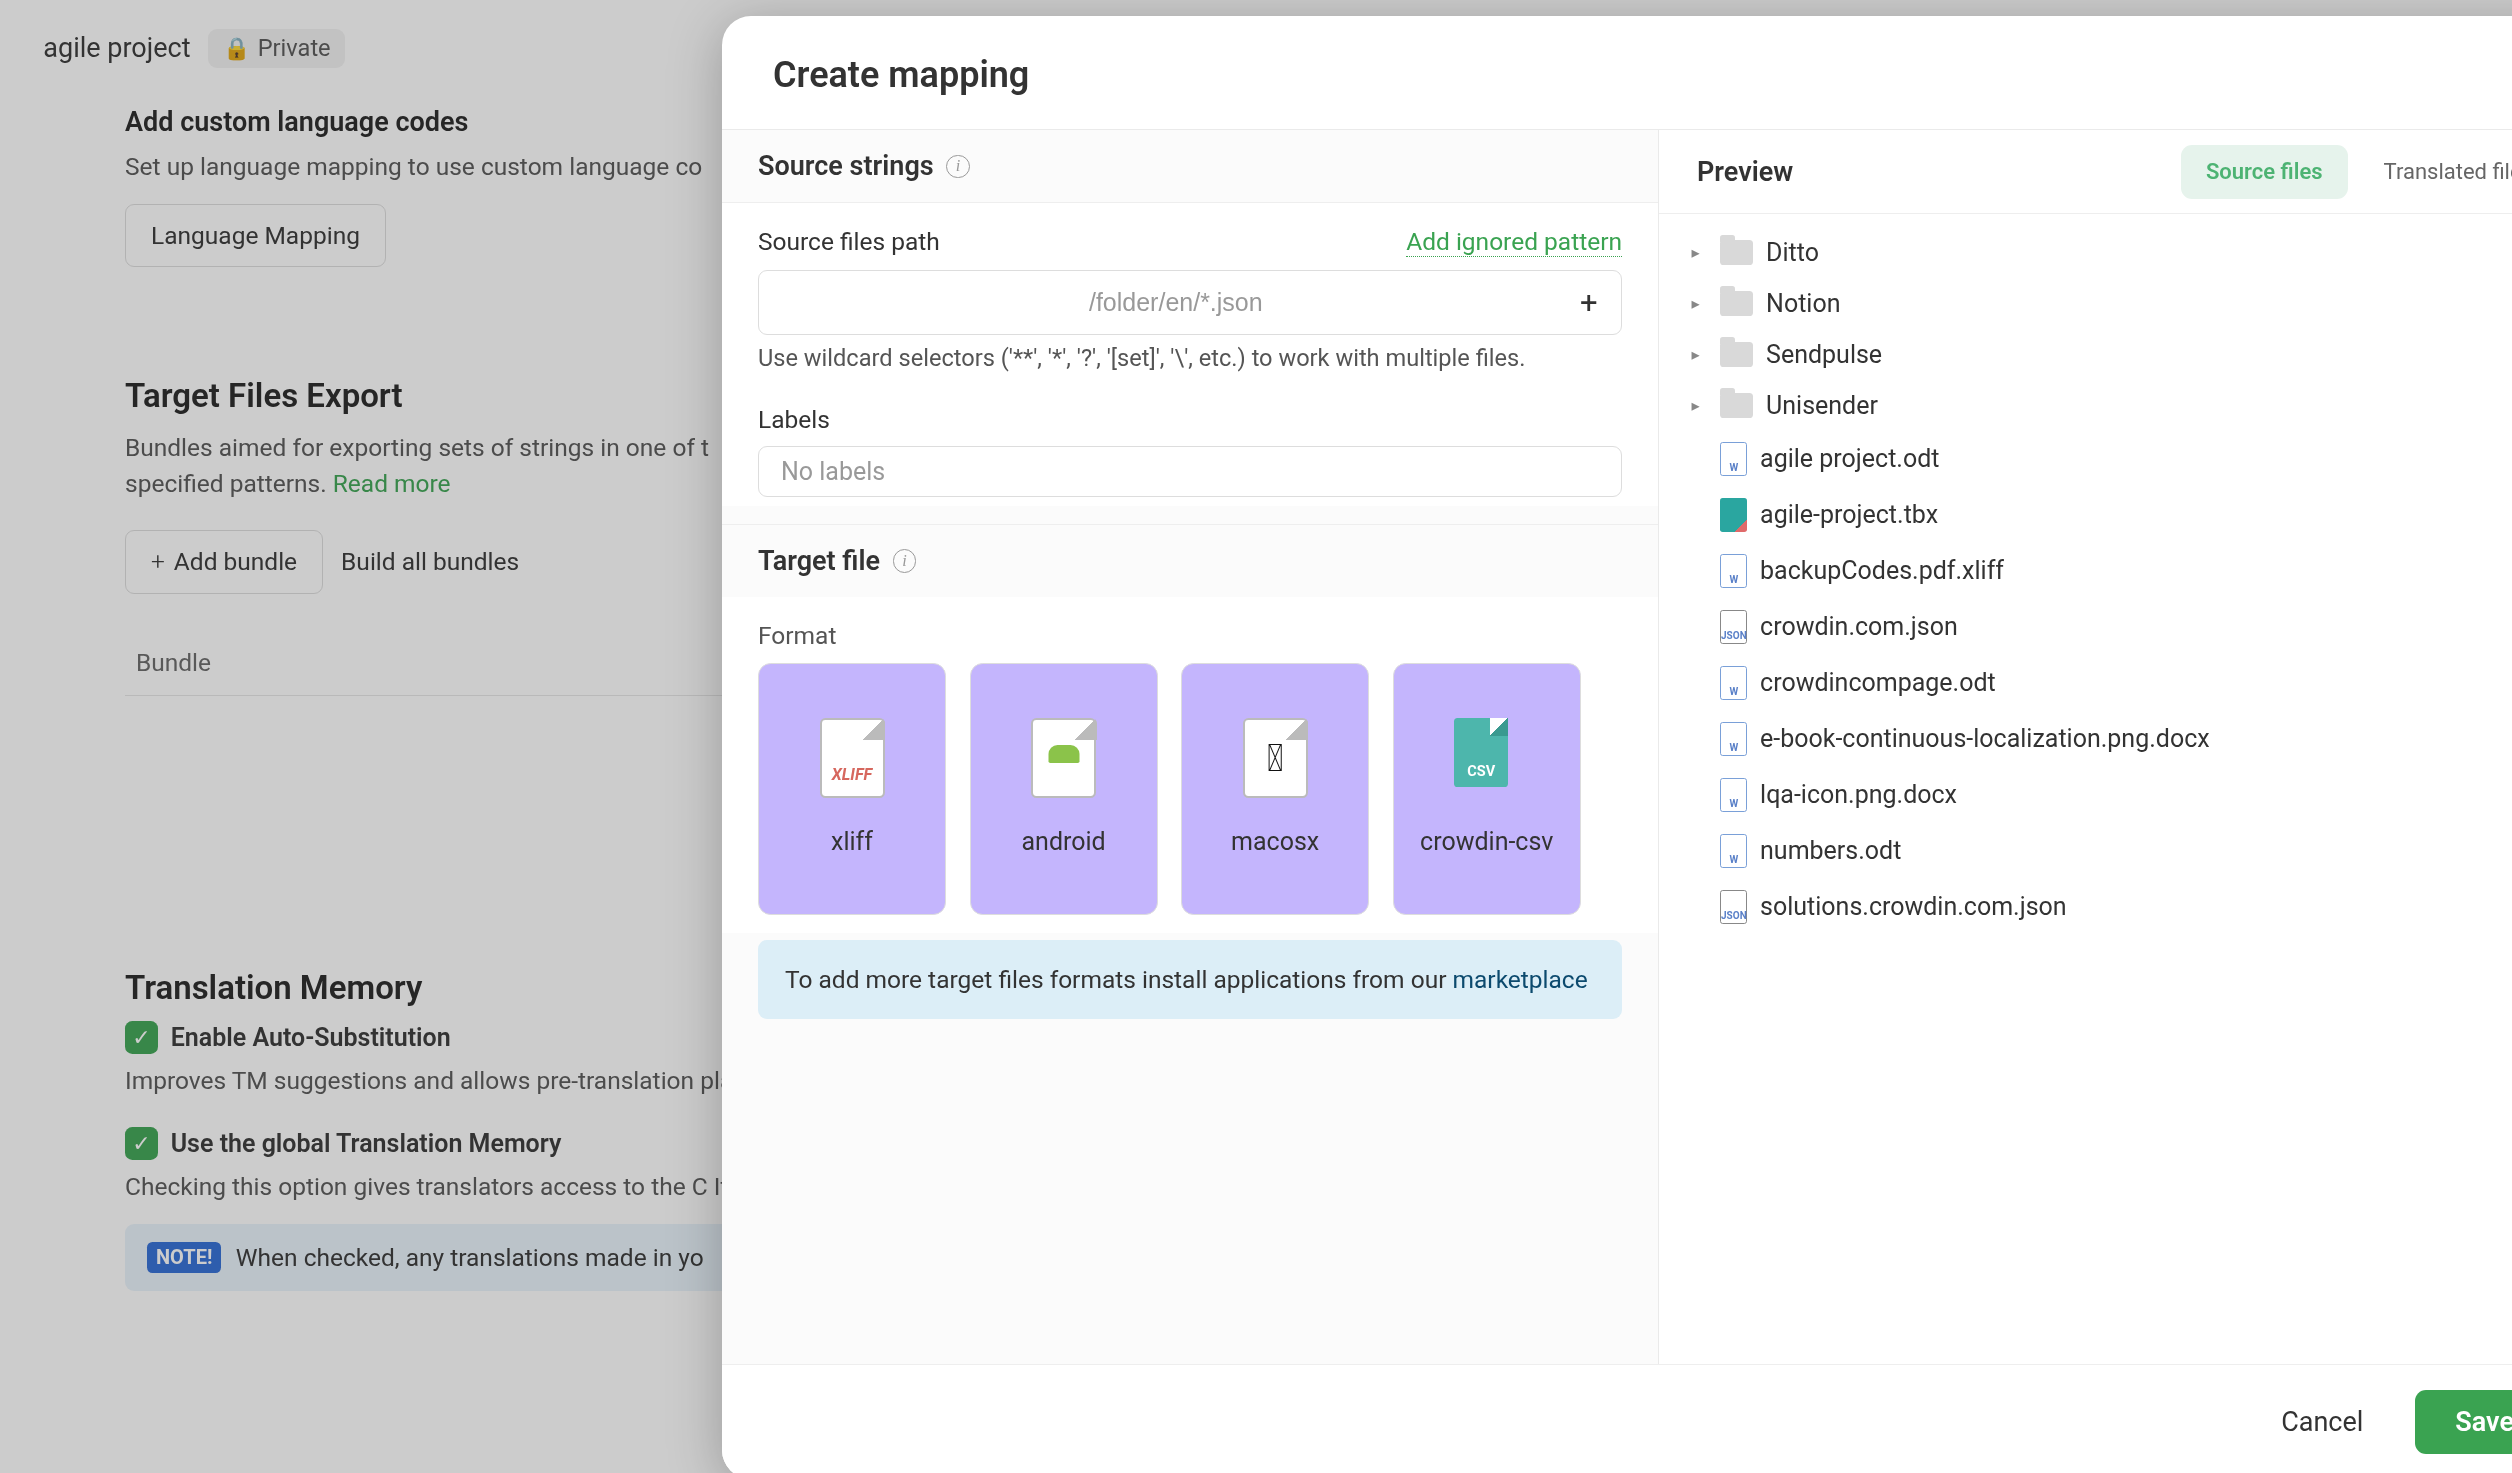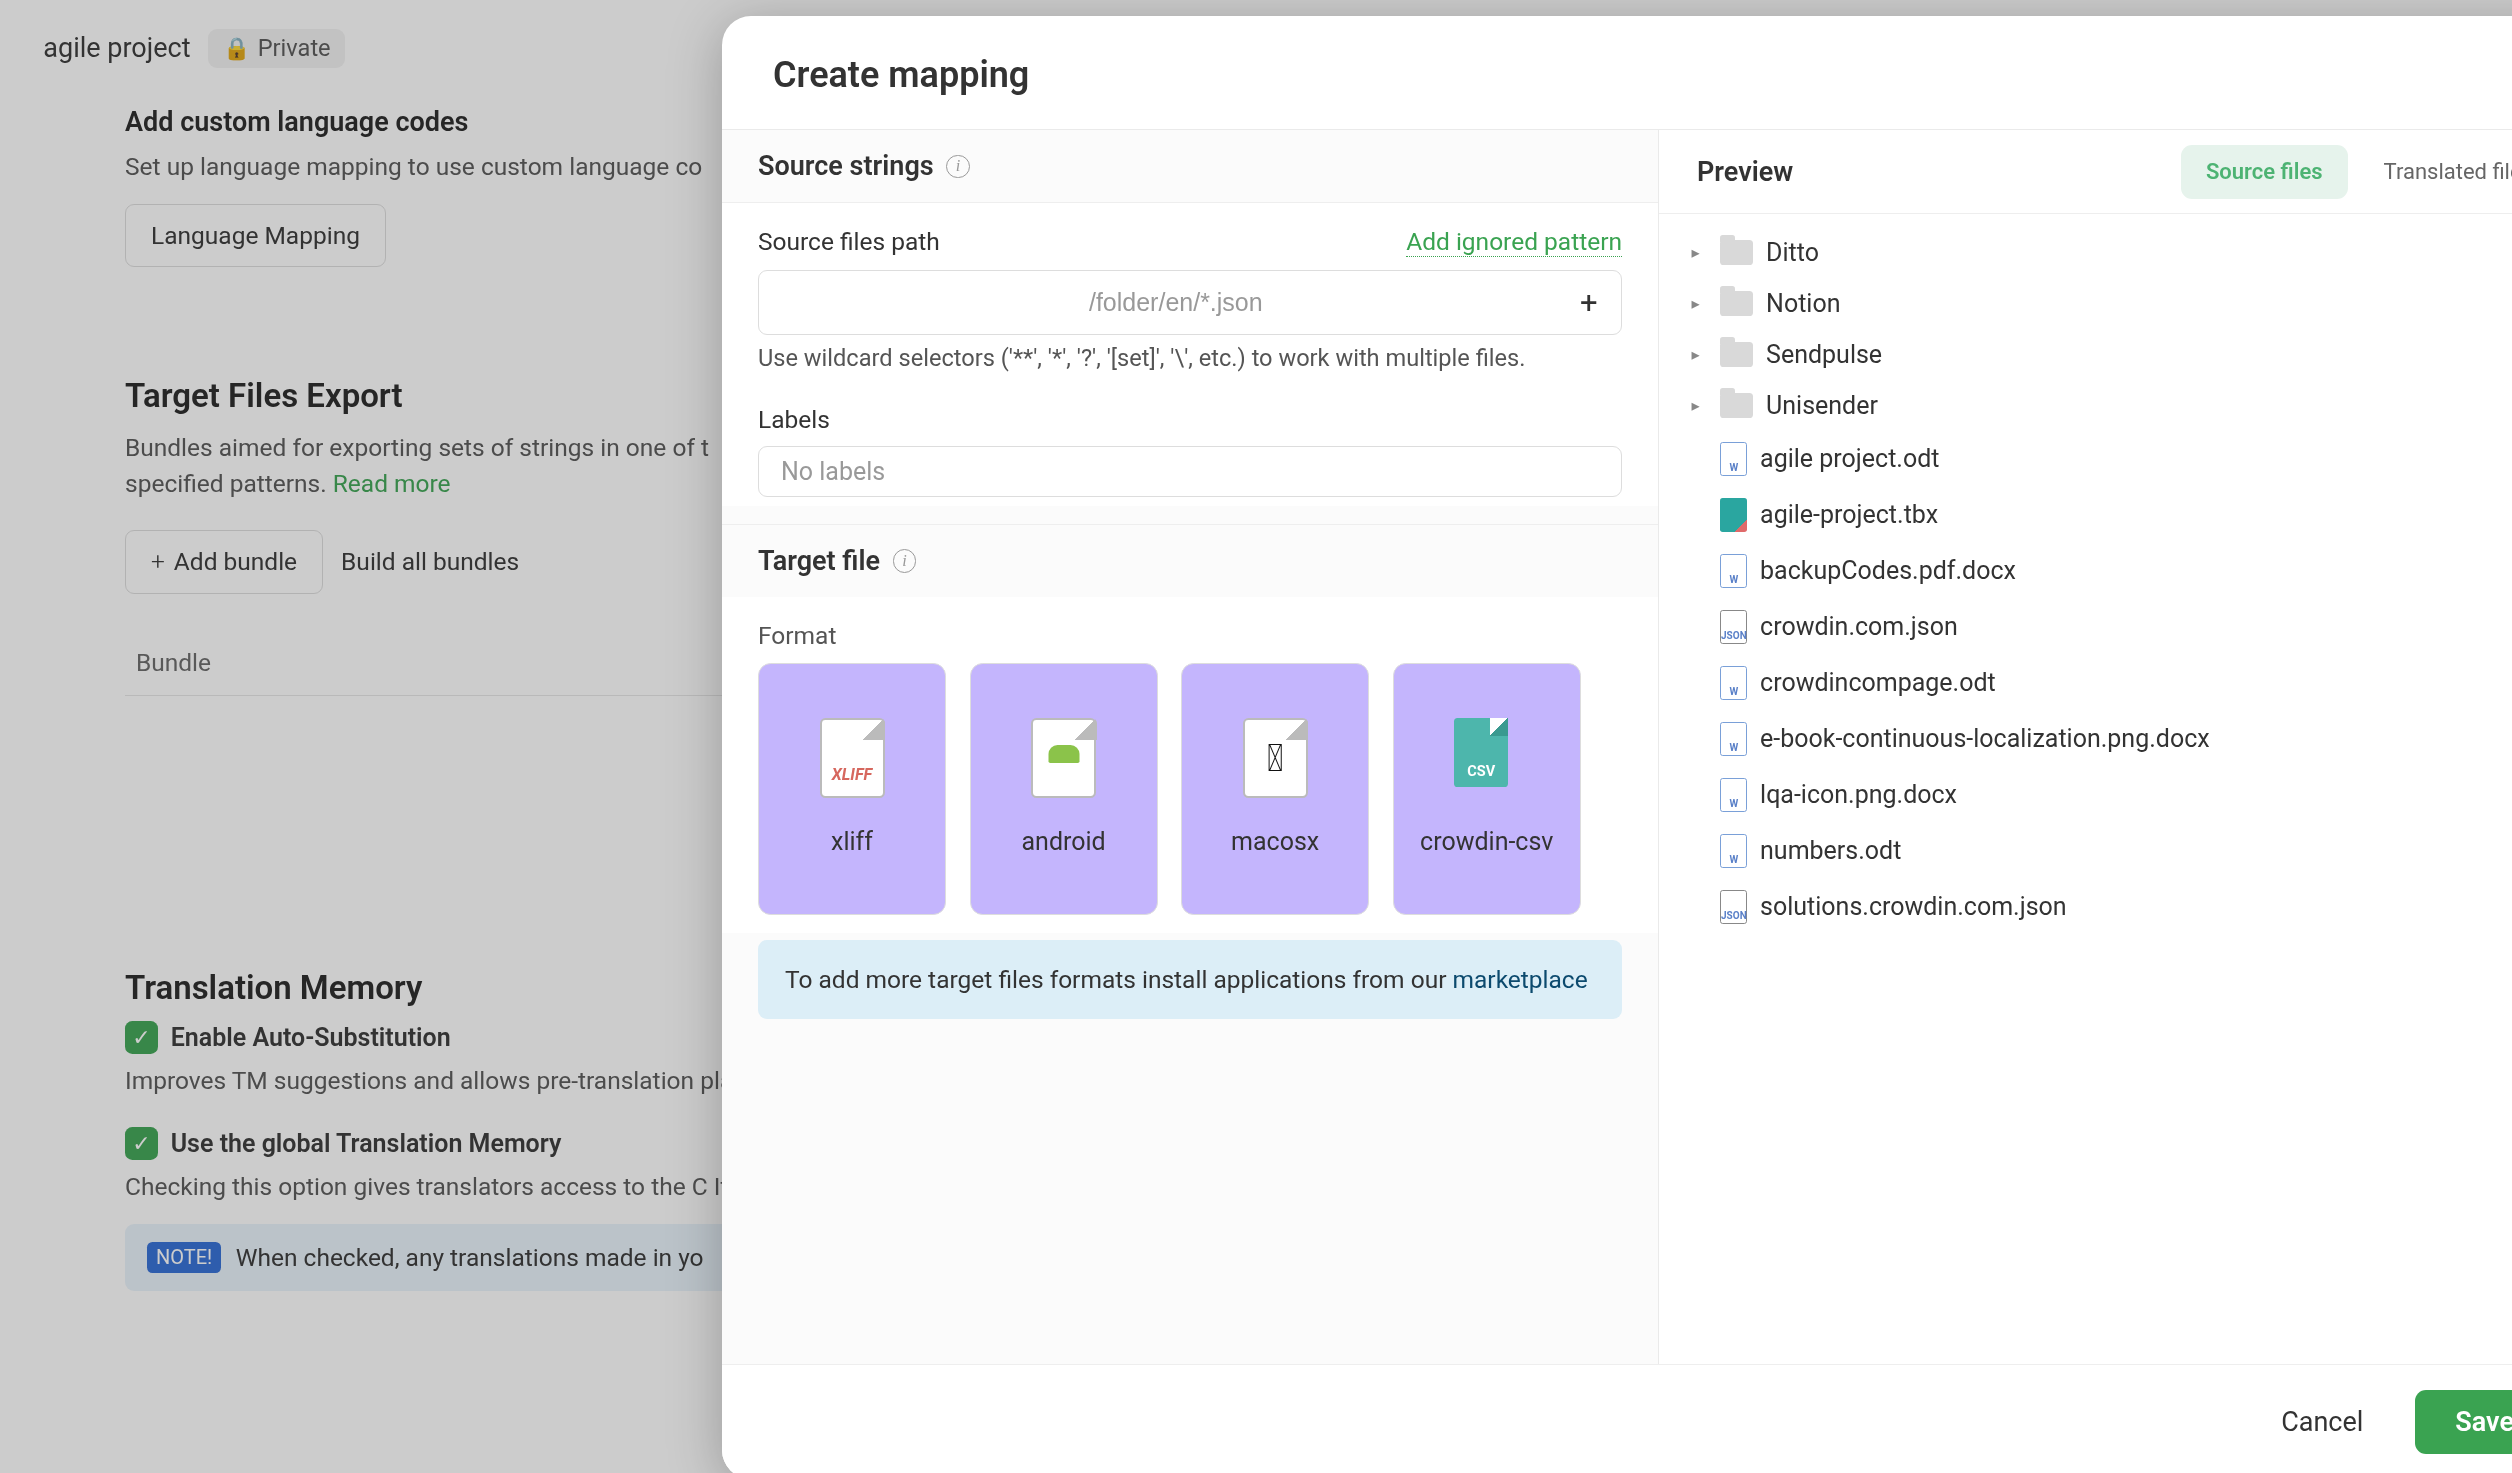--- a/index.html
+++ b/index.html
@@ -49,21 +49,21 @@
       width: 33px; height: 33px; border-radius: 7.3px;
       background: #3aa351; color: #fff; display:flex; align-items:center; justify-content:center;
       font-size: 22px;
     }
     .bg-check-lbl { font-size: 25px; font-weight: 600; }
     .bg-note-box {
       margin-top: 16.3px;
       background: #e9f3fb; border-radius: 9px; padding: 18px 22px;
       display: flex; align-items: center; gap: 14.5px; font-size: 24.5px; color:#333;
     }
-    .bg-note-pill { background: #2d6bd6; color: #fff; font-size: 20px; font-weight: 400; padding: 3.6px 9px; border-radius: 5.4px;}
+    .bg-note-pill { background: #2d6bd6; color: #fff; font-size: 20px; font-weight: 700; padding: 3.6px 9px; border-radius: 5.4px;}
     
     .dim-overlay {
       position: absolute; inset: 0;
       background: rgba(50,50,50,0.25);
     }
     
     .modal {
       position: absolute; left: 722px; top: 16.3px;
       width: 1874px; height: 1463px;
       background: #fff; border-radius: 29px;
@@ -412,21 +412,21 @@
           <div class="tree-row">
             <span class="caret empty">▸</span>
             <span class="file-ic tbx"></span>
             <span>agile-project.tbx</span>
           </div>
           <div class="tree-row">
             <span class="caret empty">▸</span>
             <span class="file-ic word">
               <span class="tag">W</span>
             </span>
-            <span>backupCodes.pdf.docx</span>
+            <span>backupCodes.pdf.xliff</span>
           </div>
           <div class="tree-row">
             <span class="caret empty">▸</span>
             <span class="file-ic json">
               <span class="tag">JSON</span>
             </span>
             <span>crowdin.com.json</span>
           </div>
           <div class="tree-row">
             <span class="caret empty">▸</span>

